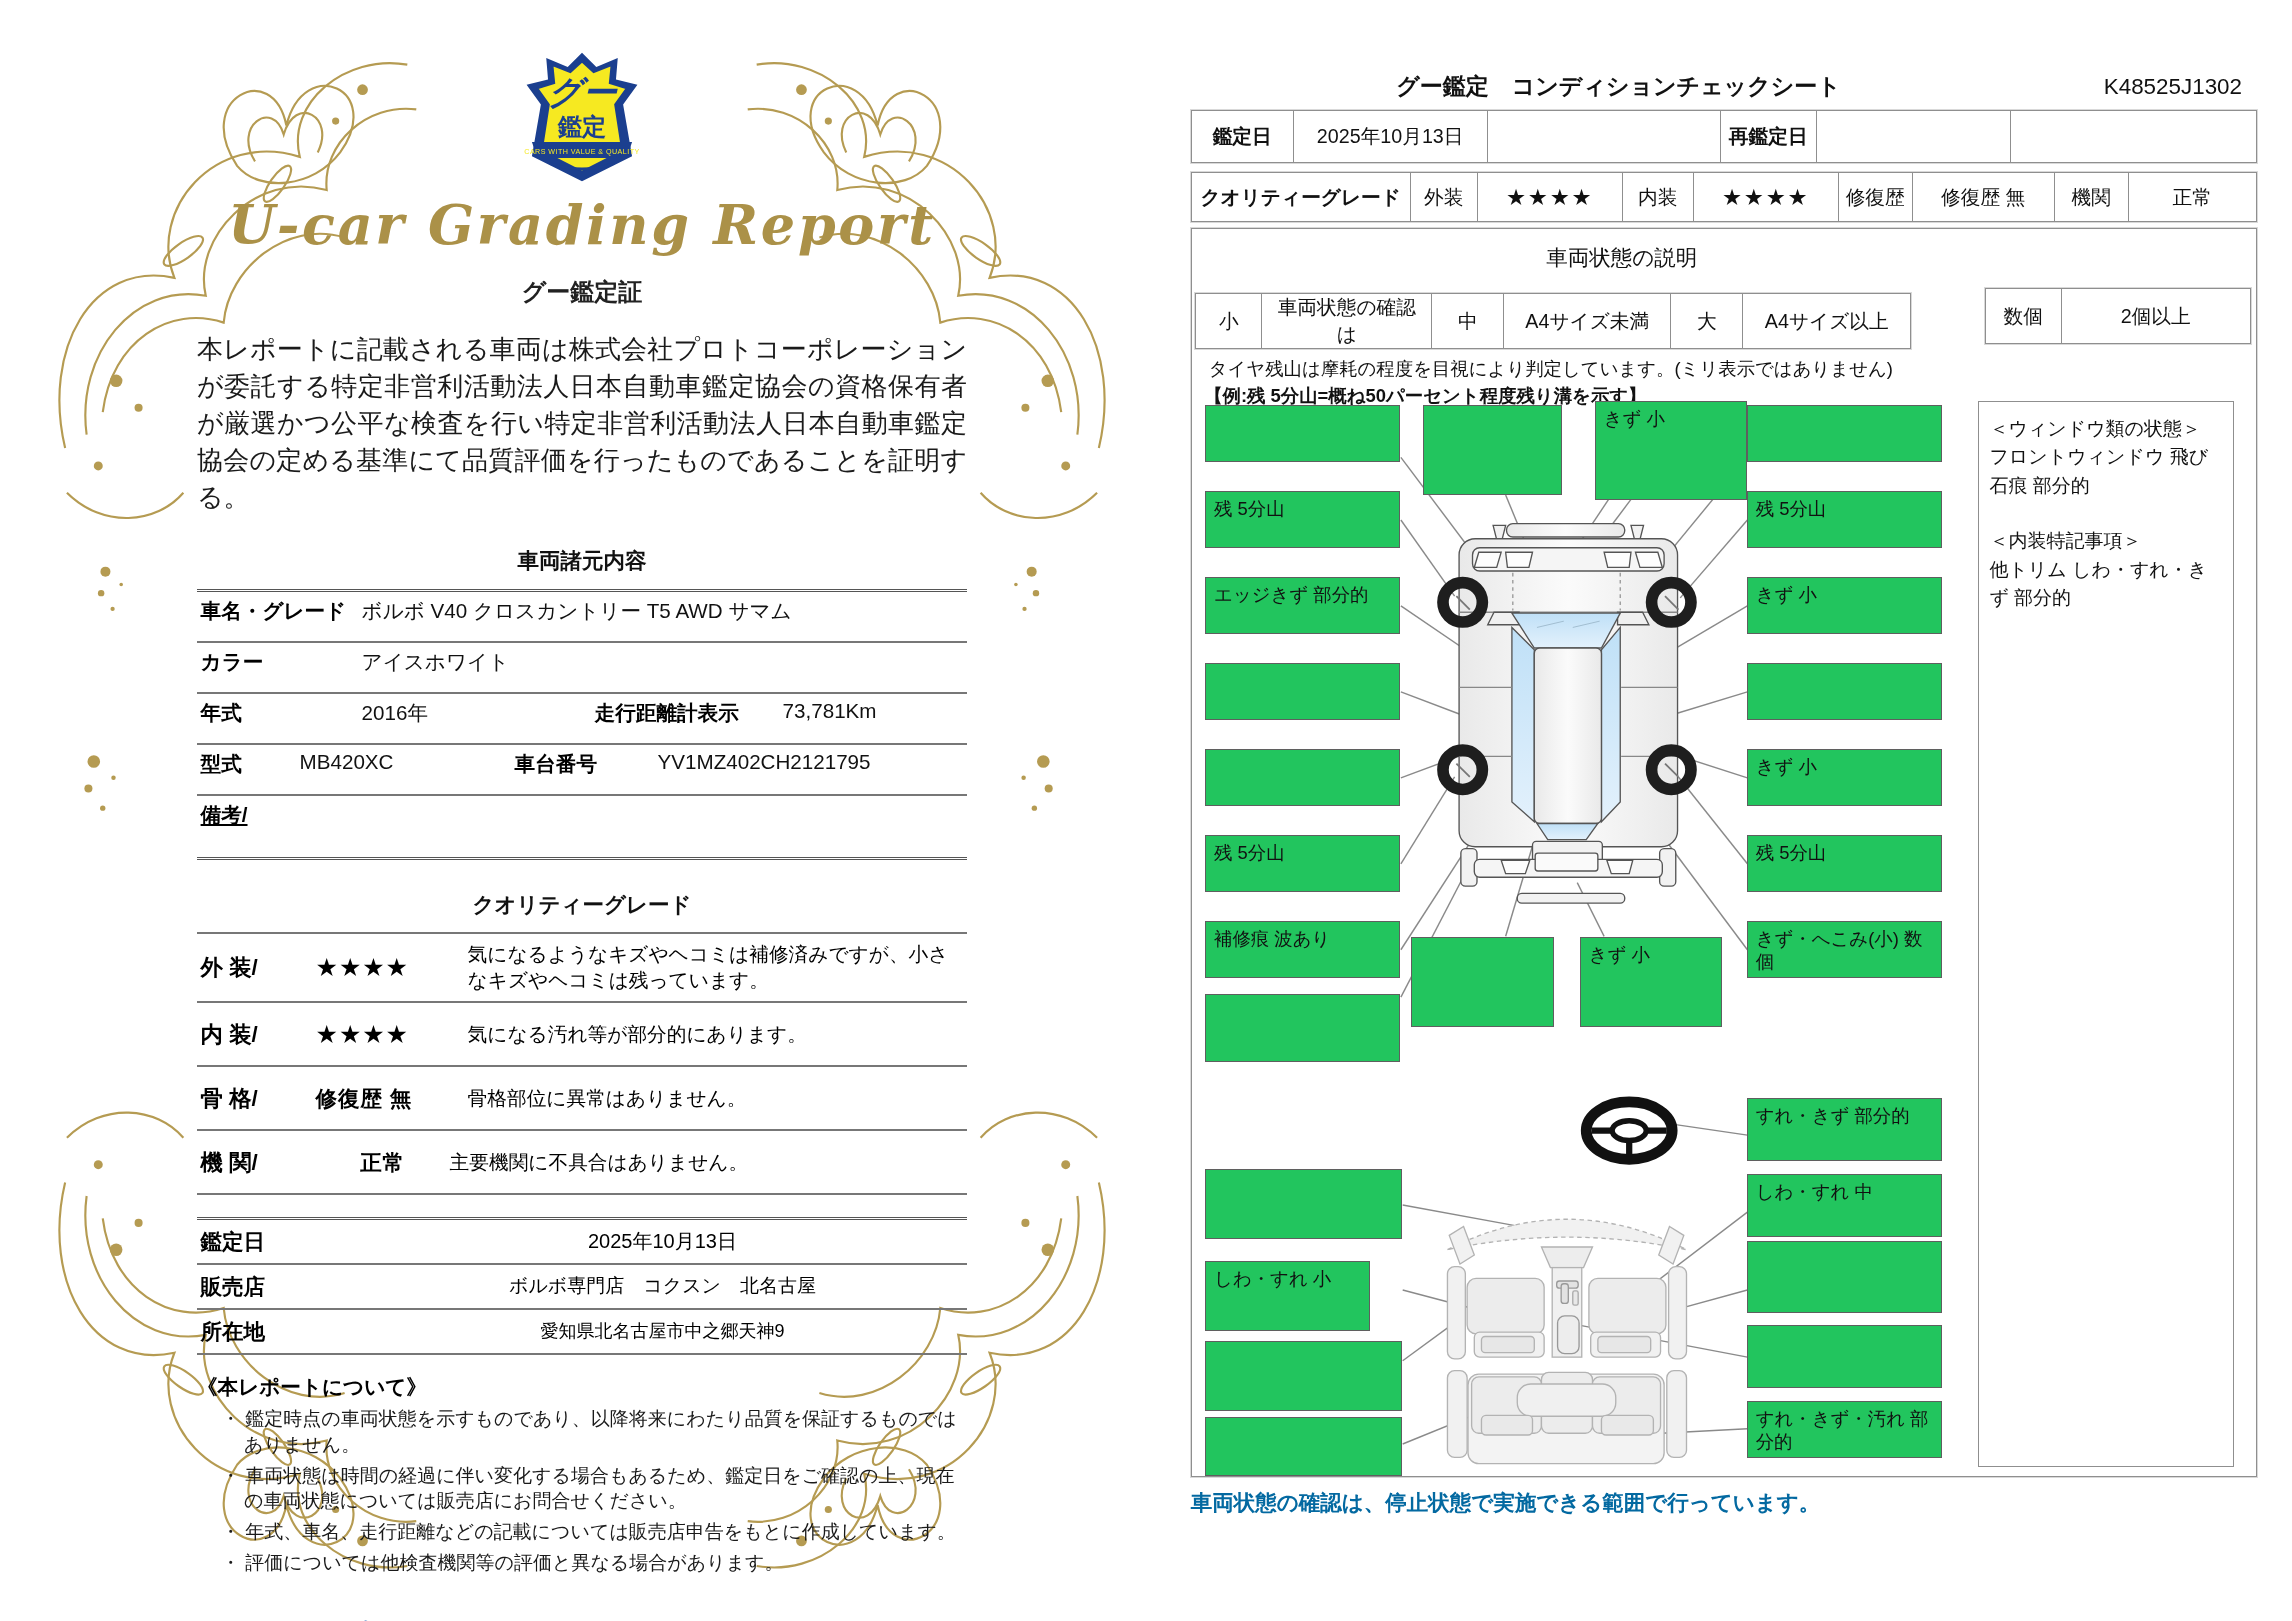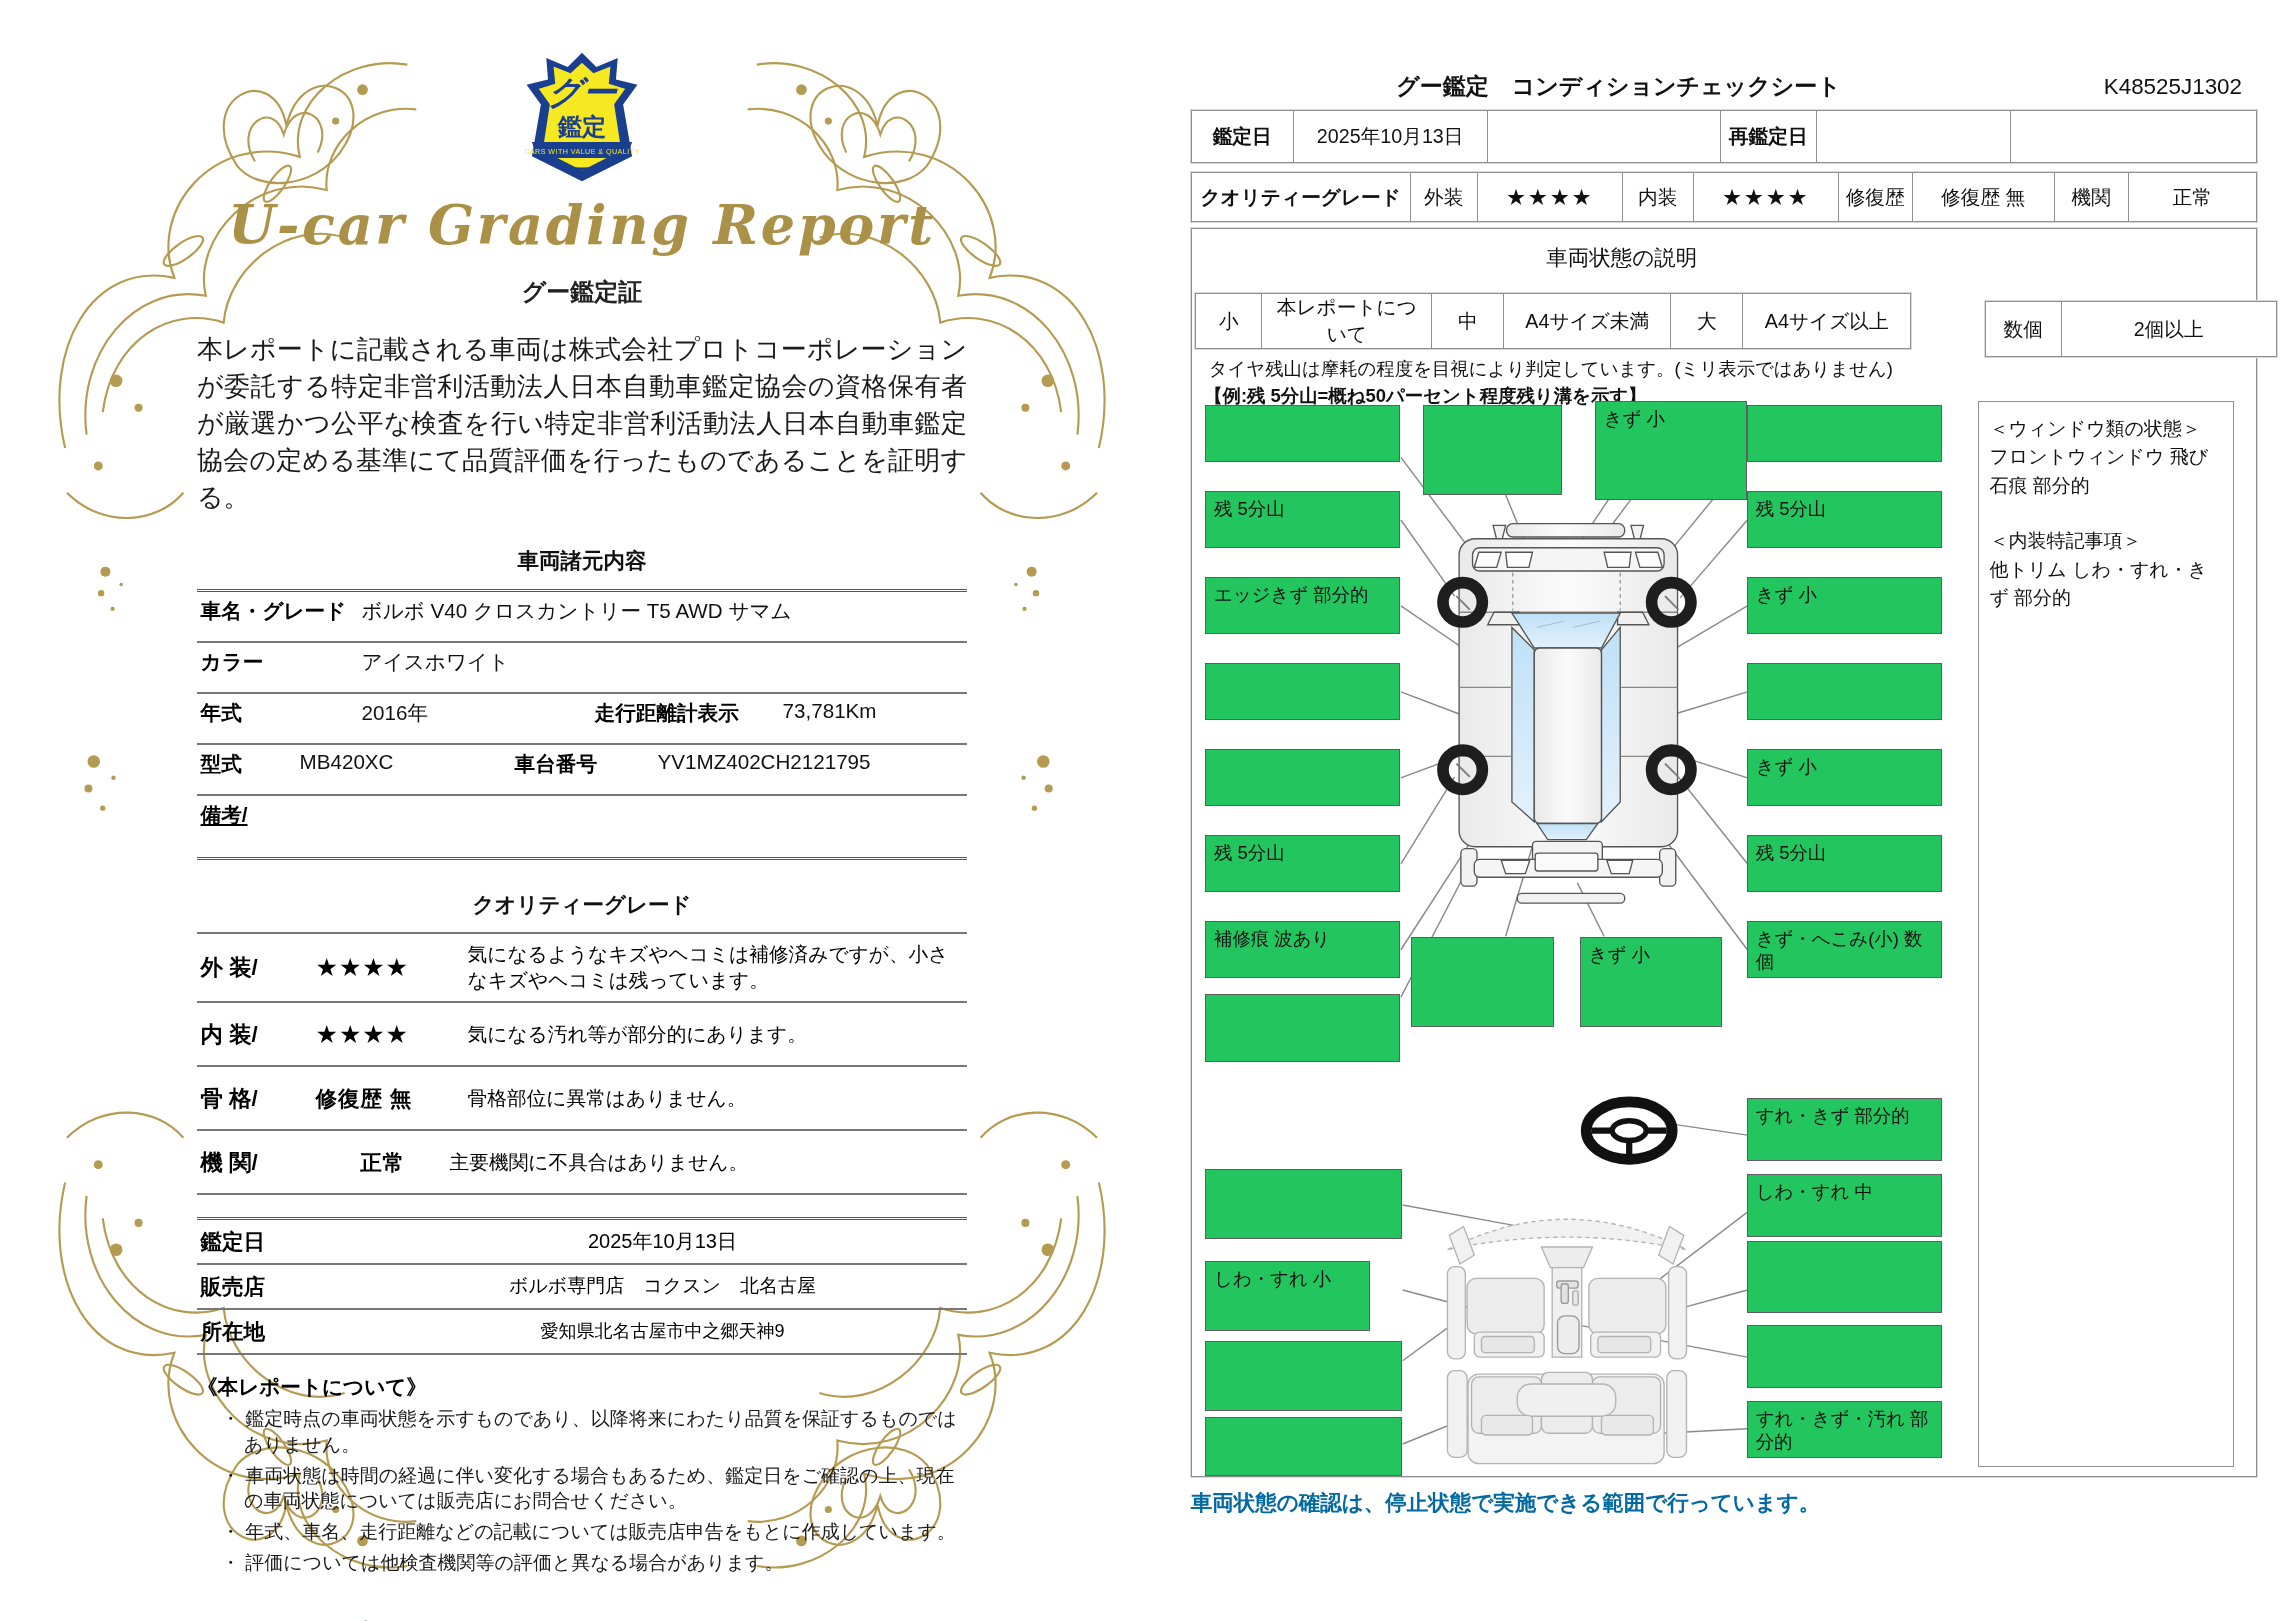--- a/index.html
+++ b/index.html
@@ -264,27 +264,27 @@
       <div class="cell" style="width:142px">修復歴 無</div>
       <div class="cell" style="width:74px">機関</div>
       <div class="cell" style="flex:1">正常</div>
     </div>
 
     <div class="bigbox">
       <div class="bb-title">車両状態の説明</div>
 
       <div class="gtable" style="left:3.6px;top:64px;width:716px;height:56px">
         <div class="cell" style="width:66px">小</div>
-        <div class="cell" style="width:170px">本レポートについて</div>
+        <div class="cell" style="width:170px">車両状態の確認は</div>
         <div class="cell" style="width:72px">中</div>
         <div class="cell" style="width:167px">A4サイズ未満</div>
         <div class="cell" style="width:72px">大</div>
         <div class="cell" style="flex:1">A4サイズ以上</div>
       </div>
-      <div class="gtable" style="left:793px;top:72px;width:292px;height:56px">
+      <div class="gtable" style="left:793px;top:59px;width:266px;height:56px">
         <div class="cell" style="width:76px">数個</div>
         <div class="cell" style="flex:1">2個以上</div>
       </div>
 
       <div class="note1">タイヤ残山は摩耗の程度を目視により判定しています。(ミリ表示ではありません)</div>
       <div class="note2">【例:残 5分山=概ね50パーセント程度残り溝を示す】</div>
 
       <div class="sidebar">
         <div>＜ウィンドウ類の状態＞</div>
         <div>フロントウィンドウ 飛び石痕 部分的</div>

